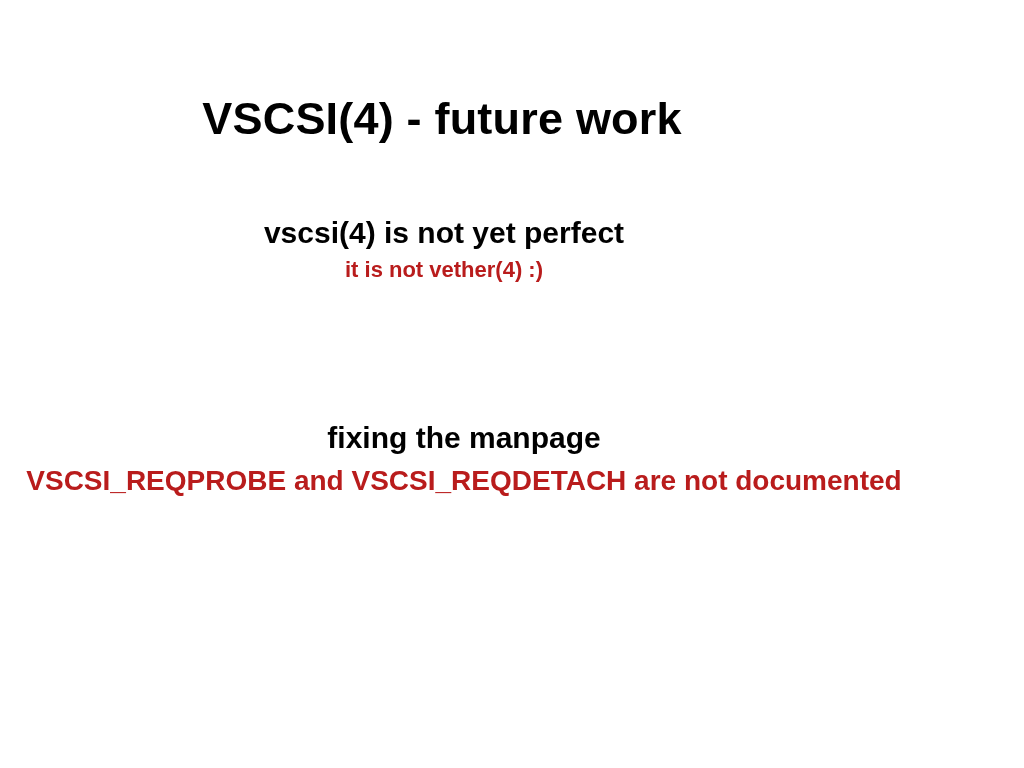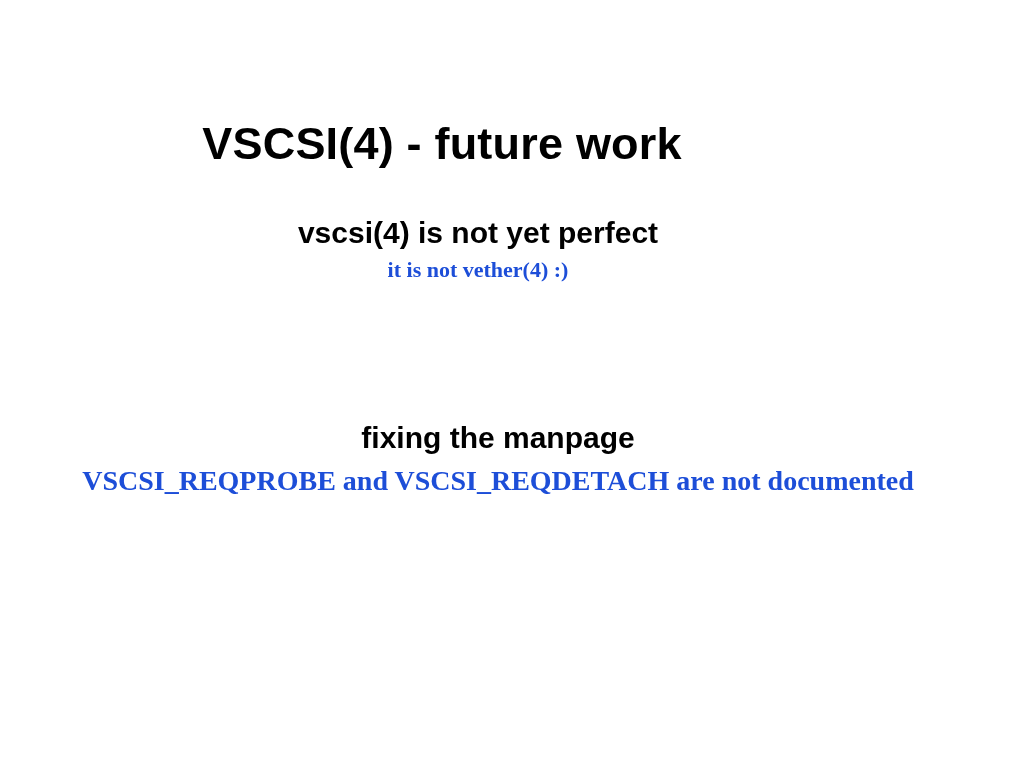--- a/index.html
+++ b/index.html
@@ -29,51 +29,48 @@
     left: 0;
     top: 93px;
     width: 884px;
     text-align: center;
     font-size: 45px;
     font-weight: bold;
     line-height: 1.15;
     letter-spacing: 0.2px;
     color: #000000;
     white-space: nowrap;
-    margin-top: 25px;
   }
 
   .body-block {
     position: absolute;
-    left: 18px;
+    left: 0;
     width: 888px;
     text-align: center;
-    padding-left: 16px;
   }
 
   .block-1 { top: 215px; }
   .block-2 { top: 330px; }
   .block-3 { top: 420px; margin-left: 20px; }
 
   .line-major {
     font-size: 30px;
     font-weight: bold;
     line-height: 1.23;
     color: #000000;
     white-space: nowrap;
   }
 
   .line-minor {
     font-size: 22px;
     font-weight: bold;
     line-height: 1.25;
     margin-top: 4px;
-    color: #1d4ed8;
+    color: #b91c1c;
     white-space: nowrap;
-    font-family: Liberation Serif, serif;
   }
 
   .block-3 .line-minor {
     font-size: 28px;
     margin-top: 6px;
   }
 </style>
 </head>
 <body>
 

